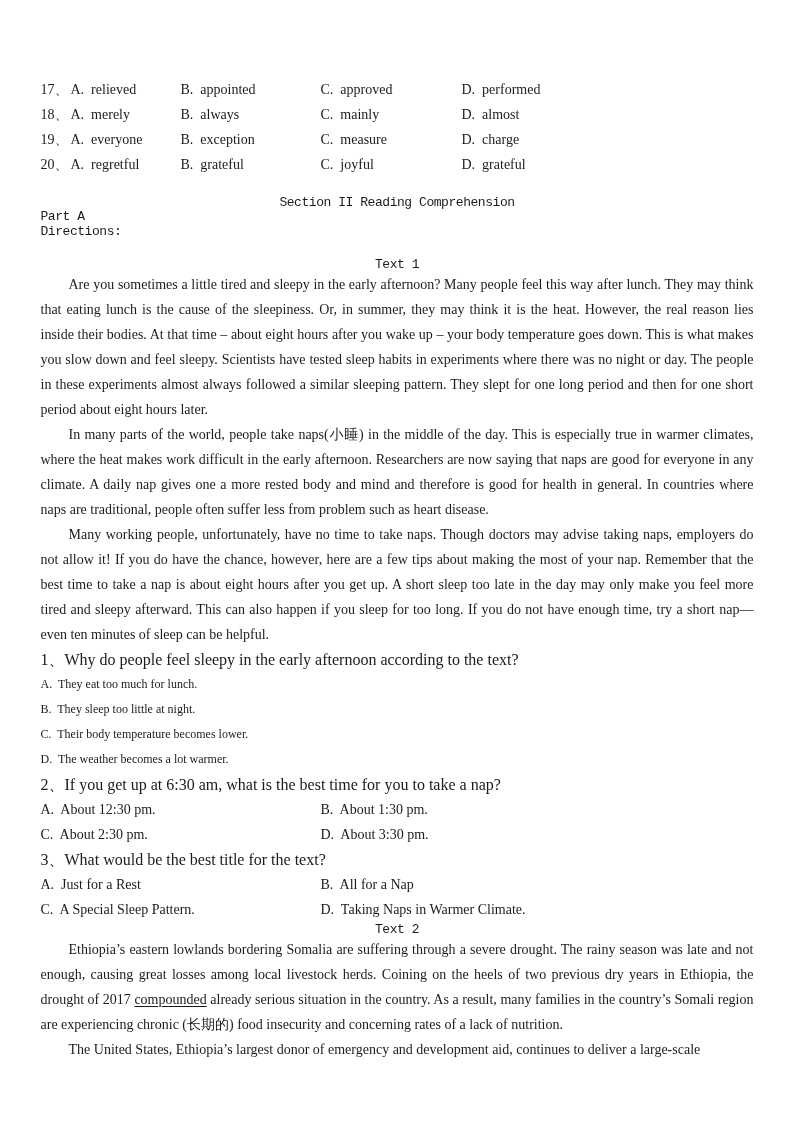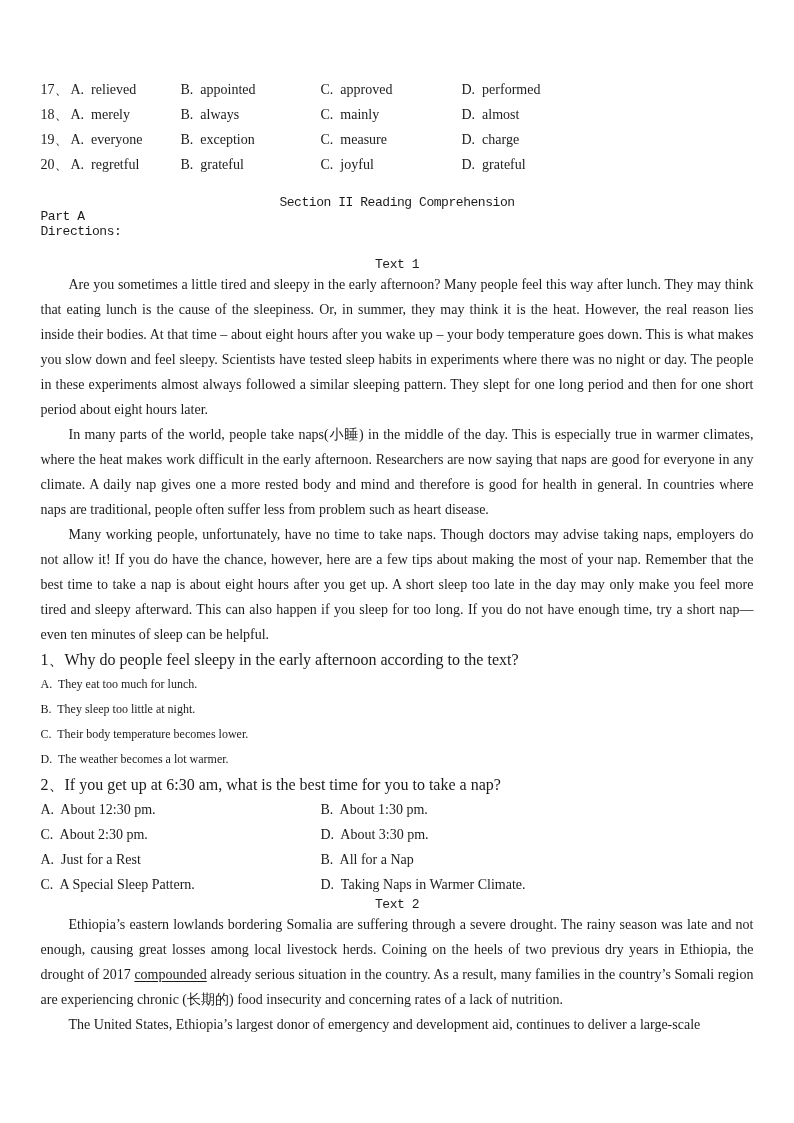--- a/index.html
+++ b/index.html
@@ -89,20 +89,21 @@
         <div class="qrow2">
           <span class="cell">A.  About 12:30 pm.</span>
           <span class="cell">B.  About 1:30 pm.</span>
         </div>
         <div class="qrow2">
           <span class="cell">C.  About 2:30 pm.</span>
           <span class="cell">D.  About 3:30 pm.</span>
         </div>
       </div>
       <div>
+        <div class="qline">3、What would be the best title for the text?</div>
         <div class="qrow2">
           <span class="cell">A.  Just for a Rest</span>
           <span class="cell">B.  All for a Nap</span>
         </div>
         <div class="qrow2">
           <span class="cell">C.  A Special Sleep Pattern.</span>
           <span class="cell">D.  Taking Naps in Warmer Climate.</span>
         </div>
       </div>
     </div>

